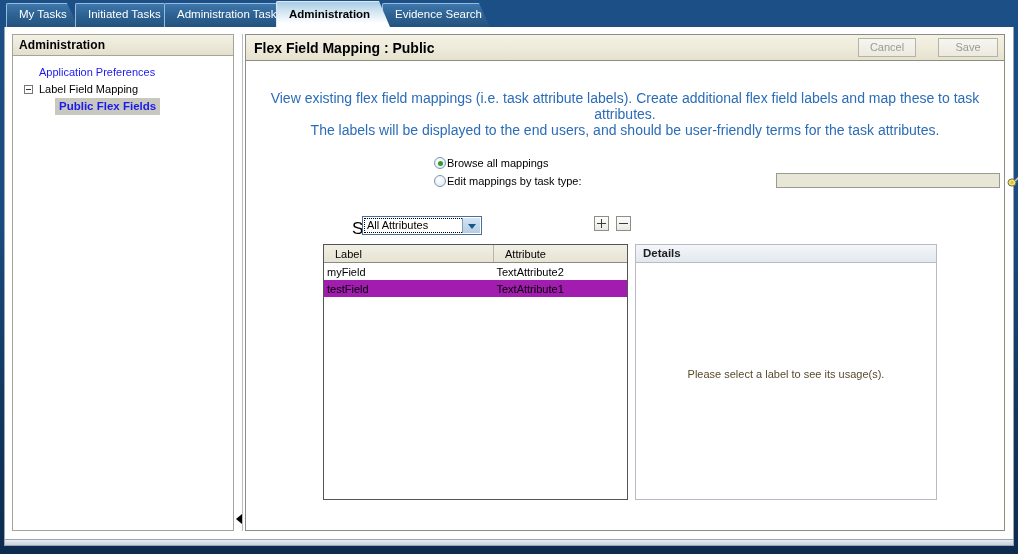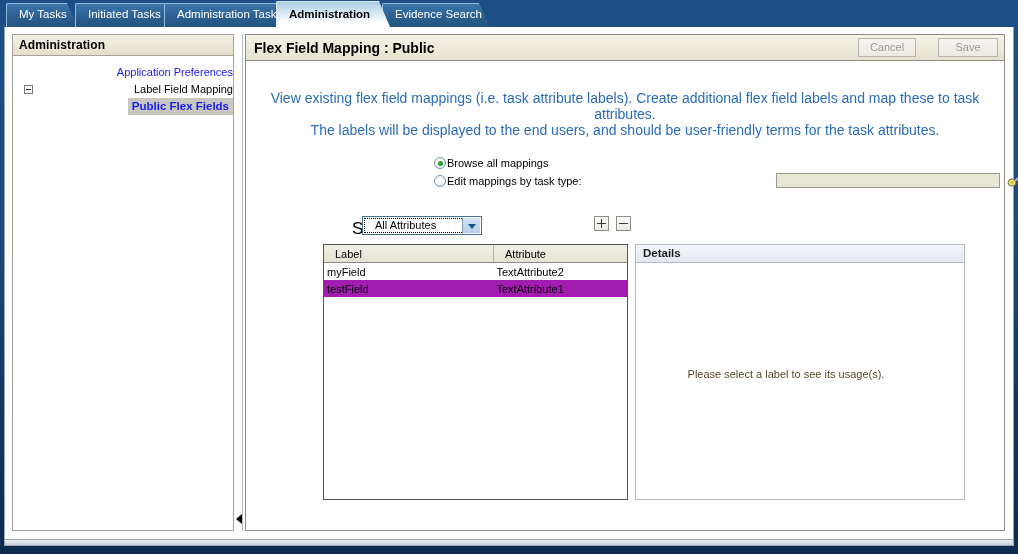--- a/index.html
+++ b/index.html
@@ -99,21 +99,20 @@
     border-bottom: 1px solid #a4a49c;
     box-sizing: border-box;
     padding: 3px 0 0 6px;
     font-size: 12px;
     font-weight: bold;
     color: #000;
     letter-spacing: 0.1px;
   }
   .navtree {
     padding: 8px 0 16px 0;
-    text-align: right;
   }
   .nav-row {
     height: 17px;
     line-height: 17px;
     position: relative;
     white-space: nowrap;
     font-size: 11px;
   }
   .nav-link {
     color: #1a1aee;
@@ -317,21 +316,21 @@
     cursor: pointer;
   }
   .show-select .sel-inner {
     position: absolute;
     left: 1px; top: 1px; right: 1px; bottom: 1px;
     border: 1px dotted #000;
     box-sizing: border-box;
   }
   .show-select .sel-text {
     position: absolute;
-    left: 12px;
+    left: 4px;
     top: 2px;
     font-size: 11px;
   }
   .show-select .sel-arrow-box {
     position: absolute;
     right: 1px;
     top: 1px;
     width: 18px;
     bottom: 1px;
     background: linear-gradient(to bottom, #d3e4f3 0%, #b4cde4 100%);
@@ -403,21 +402,21 @@
     color: #000;
   }
   .tbl tr.alt td { background: #a21caf; }
   .col-label { width: 158px; }
 
   
   .details-box {
     position: absolute;
     left: 389px;
     top: 209px;
-    width: 330px;
+    width: 302px;
     height: 256px;
     border: 1px solid #b5bcc6;
     background: #ffffff;
     box-sizing: border-box;
   }
   .details-header {
     height: 18px;
     background: linear-gradient(to bottom, #f4f6f9 0%, #e3e8ef 100%);
     border-bottom: 1px solid #b5bcc6;
     box-sizing: border-box;

